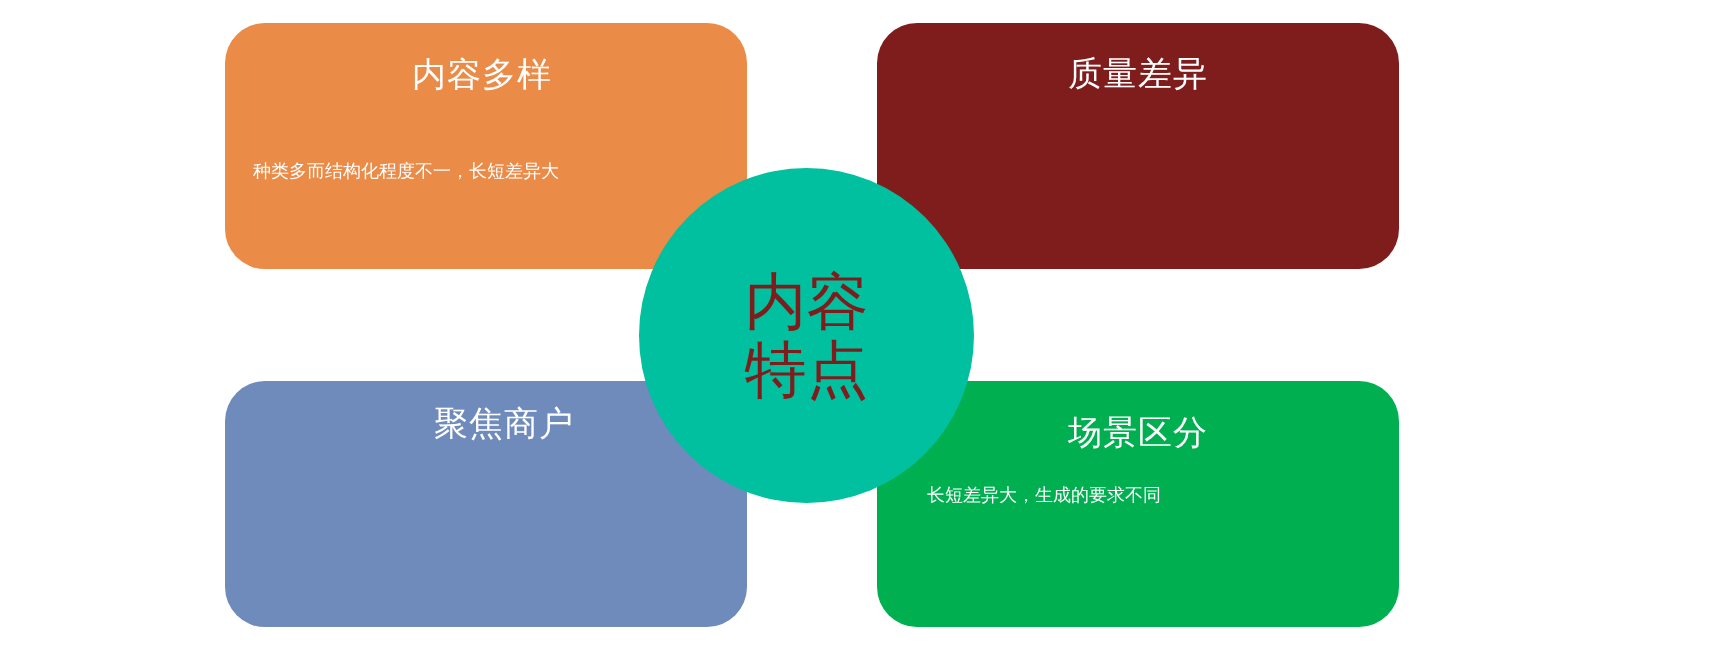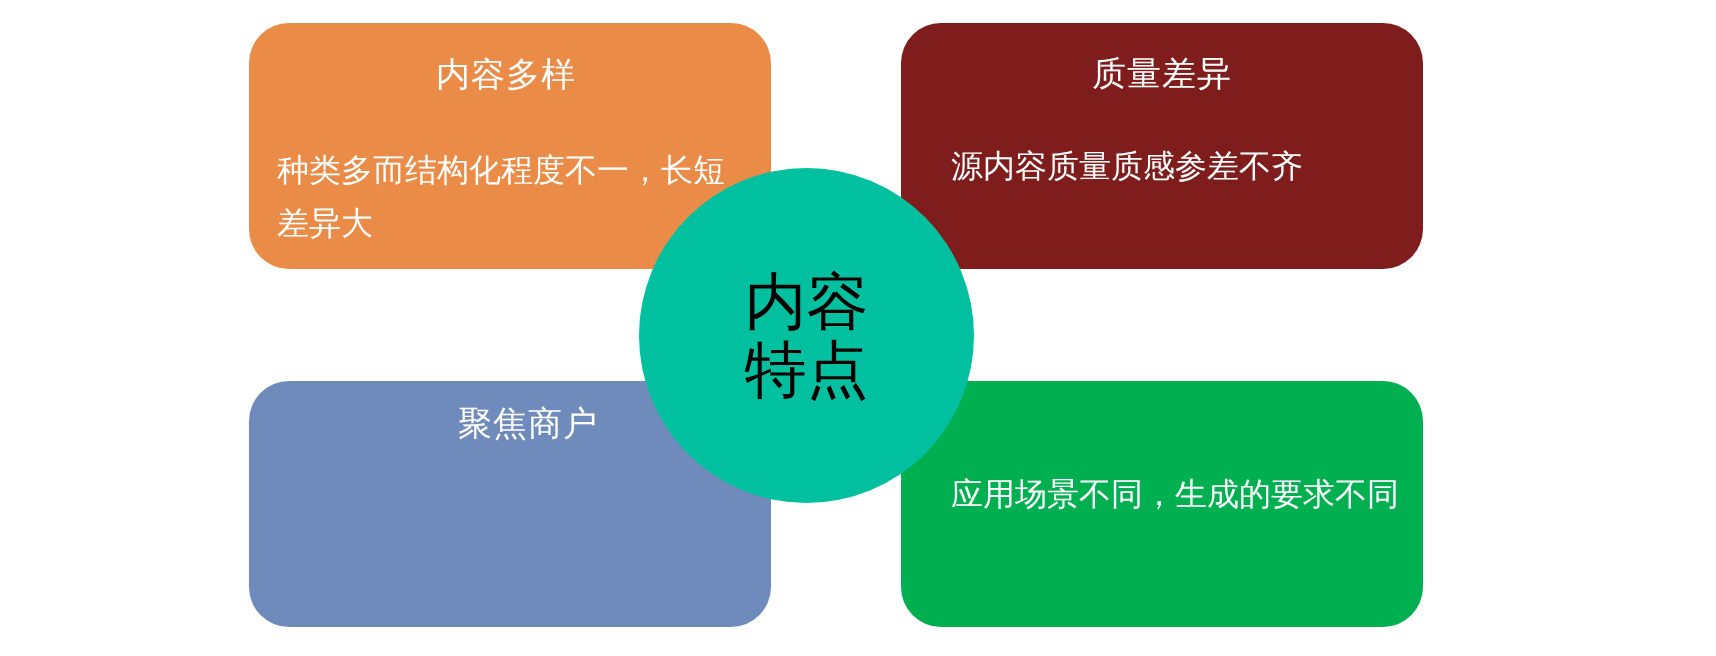--- a/index.html
+++ b/index.html
@@ -1,52 +1,52 @@
 <!DOCTYPE html>
 <html><head>
 <meta charset="utf-8">
 <style>
   html, body { margin: 0; padding: 0; background: #ffffff; }
   body { width: 1716px; height: 656px; position: relative; overflow: hidden;
          font-family: "DejaVu Sans", "Liberation Sans", sans-serif; }
-  .card { position: absolute; width: 522px; height: 246px; border-radius: 40px; color: #ffffff; box-sizing: border-box; margin-left: 24px; }
+  .card { position: absolute; width: 522px; height: 246px; border-radius: 40px; color: #ffffff; box-sizing: border-box; }
   .card .title { position: absolute; left: 0; right: 0; text-align: center; font-size: 34px; letter-spacing: 1px; }
-  .card .desc { position: absolute; font-size: 32px; line-height: 53px; }
+  .card .desc { position: absolute; font-size: 18px; line-height: 53px; }
   #card-tl { left: 225px; top: 23px; background: #ea8b47; }
   #card-tr { left: 877px; top: 23px; background: #7f1d1d; }
   #card-bl { left: 225px; top: 381px; background: #6f8bbb; }
   #card-br { left: 877px; top: 381px; background: #00b050; }
   #card-tl .title { top: 29px; padding-right: 8px; }
   #card-tl .desc { left: 28px; top: 121px; width: 470px; }
   #card-tr .title { top: 28px; }
   #card-tr .desc { left: 50px; top: 117px; width: 460px; }
   #card-bl .title { top: 20px; padding-left: 36px; }
   #card-bl .desc { left: 38px; top: 87px; width: 480px; }
   #card-br .title { top: 29px; }
   #card-br .desc { left: 50px; top: 87px; width: 470px; }
   .hub { position: absolute; left: 639px; top: 168px; width: 335px; height: 335px; border-radius: 50%;
-         background: #00c09f; color: #000000; display: flex; align-items: center; justify-content: center; }
+         background: #00c09f; color: #7f1d1d; display: flex; align-items: center; justify-content: center; }
   .hub .hub-text { font-size: 62px; line-height: 68px; width: 130px; text-align: center; word-break: break-all; }
 </style>
 </head>
 <body>
 
 <div id="card-tl" class="card">
   <div class="title">内容多样</div>
   <div class="desc">种类多而结构化程度不一，长短差异大</div>
 </div>
 
 <div id="card-tr" class="card">
   <div class="title">质量差异</div>
-  <div class="desc">源内容质量质感参差不齐</div>
 </div>
 
 <div id="card-bl" class="card">
   <div class="title">聚焦商户</div>
 </div>
 
 <div id="card-br" class="card">
-  <div class="desc">应用场景不同，生成的要求不同</div>
+  <div class="title">场景区分</div>
+  <div class="desc">长短差异大，生成的要求不同</div>
 </div>
 
 <div class="hub">
   <div class="hub-text">内容特点</div>
 </div>
 
 </body></html>

